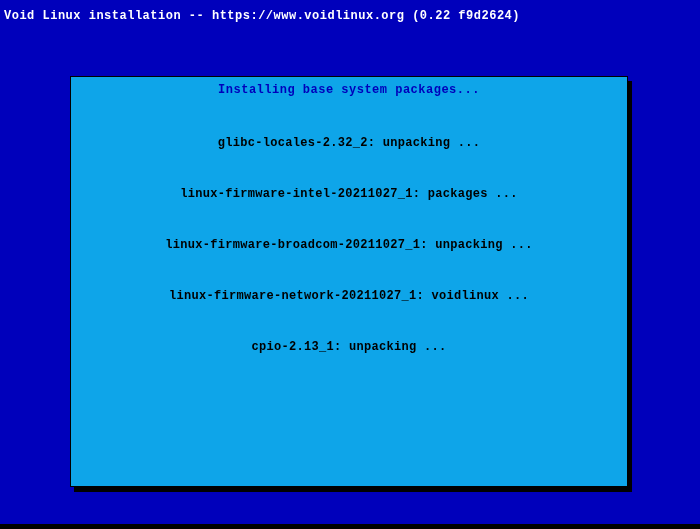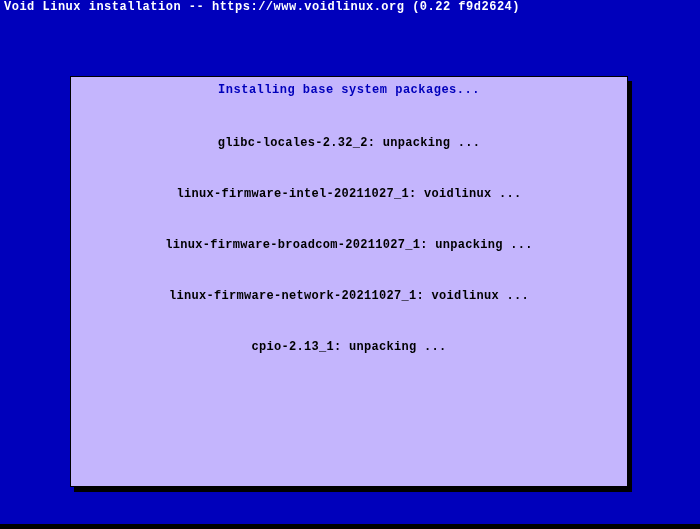--- a/index.html
+++ b/index.html
@@ -17,38 +17,38 @@
     }
     .screen {
       width: 700px;
       height: 524px;
       background: #0000bb;
       position: relative;
     }
     .titlebar {
       color: #ffffff;
       font-weight: bold;
-      padding: 0 4px;
+      padding: 9px 4px;
       letter-spacing: 0.5px;
     }
     .dialog-shadow {
       position: absolute;
       left: 74px;
       top: 81px;
       width: 558px;
       height: 411px;
       background: #000000;
     }
     .dialog {
       position: absolute;
       left: 70px;
       top: 76px;
       width: 558px;
       height: 411px;
-      background: #c4b5fd;
+      background: #0ea5e9;
       border: 1px solid #000;
     }
     .dialog-title {
       text-align: center;
       color: #0000bb;
       font-weight: bold;
       padding-top: 6px;
       letter-spacing: 0.5px;
     }
     .log-area {
@@ -70,21 +70,21 @@
 <div class="screen">
   <div class="titlebar">Void Linux installation -- https://www.voidlinux.org (0.22 f9d2624)</div>
 
   <div class="dialog-shadow"></div>
 
   <div class="dialog">
     <div class="dialog-title">Installing base system packages...</div>
 
     <div class="log-area">
       <span class="log-line">glibc-locales-2.32_2: unpacking ...</span>
-      <span class="log-line">linux-firmware-intel-20211027_1: voidlinux ...</span>
+      <span class="log-line">linux-firmware-intel-20211027_1: packages ...</span>
       <span class="log-line">linux-firmware-broadcom-20211027_1: unpacking ...</span>
       <span class="log-line">linux-firmware-network-20211027_1: voidlinux ...</span>
       <span class="log-line">cpio-2.13_1: unpacking ...</span>
       
       
       
       
       
       
       

